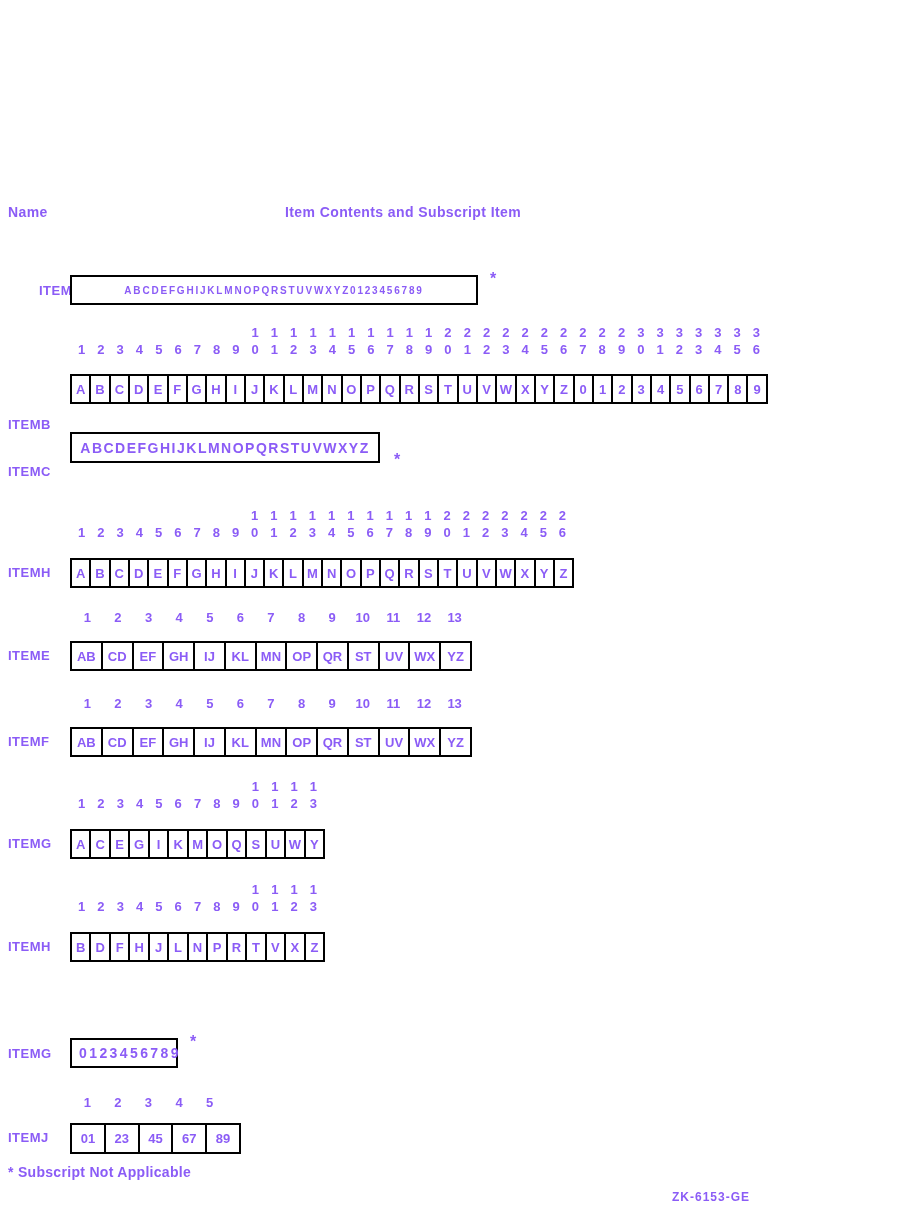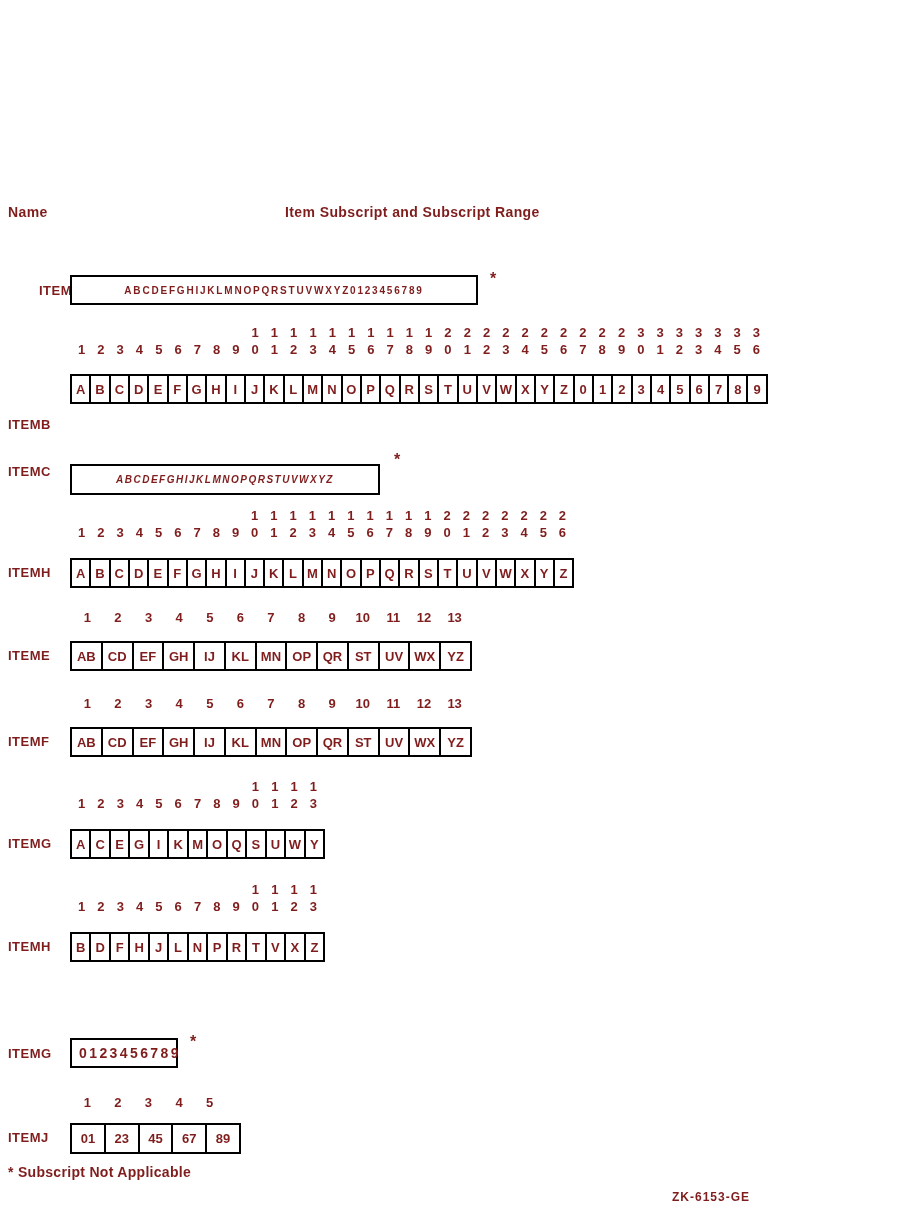--- a/index.html
+++ b/index.html
@@ -1,18 +1,18 @@
 <!DOCTYPE html>
 <html><head>
 <meta charset="utf-8">
 <style>
   html,body{margin:0;padding:0;background:#fff;}
   .page{
     position:relative;width:921px;height:1214px;background:#ffffff;
-    font-family:"Liberation Sans",sans-serif;font-weight:bold;color:#7f1d1d;
+    font-family:"Liberation Sans",sans-serif;font-weight:bold;color:#8b5cf6;
     overflow:hidden;
   }
   .hdr{position:absolute;font-size:14px;letter-spacing:0.4px;white-space:nowrap;}
   .hdr-name{left:8px;top:204px;}
   .hdr-contents{left:285px;top:204px;}
   .item-label{position:absolute;font-size:13px;letter-spacing:0.5px;white-space:nowrap;}
   .boxitem{
     position:absolute;box-sizing:border-box;border:2px solid #000;background:#fff;
     display:flex;align-items:center;justify-content:center;white-space:nowrap;
   }
@@ -27,21 +27,21 @@
   }
   .cell + .cell{border-left:2px solid #000;}
   .footnote{position:absolute;left:8px;top:1164px;font-size:14px;letter-spacing:0.3px;}
   .figid{position:absolute;left:672px;top:1190px;font-size:12px;letter-spacing:1px;}
 </style>
 </head>
 <body>
 
 <div class="page">
   <div class="hdr hdr-name">Name</div>
-  <div class="hdr hdr-contents">Item Subscript and Subscript Range</div>
+  <div class="hdr hdr-contents">Item Contents and Subscript Item</div>
   <div id="diagram">
       <div class="item-label" style="position: absolute; left: 0; top: 283px; padding-left: 39px;">ITEMA</div>
       <div class="boxitem" style="position: absolute; left: 70px; top: 275px; width: 408px; height: 30px; font-size: 10px; letter-spacing: 1.8px;">ABCDEFGHIJKLMNOPQRSTUVWXYZ0123456789</div>
       <div class="star" style="position: absolute; left: 490px; top: 272px;">*</div>
       <div class="item-label" style="position: absolute; left: 8px; top: 381px; margin-top: 36px;">ITEMB</div>
       <div class="numrow" style="position: absolute; left: 72px; top: 324px; width: 694px;">
         <div class="numcell">
           <div class="numline"> </div>
           <div class="numline">1</div>
         </div>
@@ -218,21 +218,21 @@
         <div class="cell">2</div>
         <div class="cell">3</div>
         <div class="cell">4</div>
         <div class="cell">5</div>
         <div class="cell">6</div>
         <div class="cell">7</div>
         <div class="cell">8</div>
         <div class="cell">9</div>
       </div>
       <div class="item-label" style="position: absolute; left: 8px; top: 464px;">ITEMC</div>
-      <div class="boxitem" style="position: absolute; left: 70px; top: 464px; width: 310px; height: 31px; font-size: 10px; letter-spacing: 1.5px; font-style: italic;">ABCDEFGHIJKLMNOPQRSTUVWXYZ</div>
+      <div class="boxitem" style="position: absolute; left: 70px; top: 432px; width: 310px; height: 31px; font-size: 14px; letter-spacing: 1.5px;">ABCDEFGHIJKLMNOPQRSTUVWXYZ</div>
       <div class="star" style="position: absolute; left: 394px; top: 453px;">*</div>
       <div class="item-label" style="position: absolute; left: 8px; top: 565px;">ITEMH</div>
       <div class="numrow" style="position: absolute; left: 72px; top: 507px; width: 500px;">
         <div class="numcell">
           <div class="numline"> </div>
           <div class="numline">1</div>
         </div>
         <div class="numcell">
           <div class="numline"> </div>
           <div class="numline">2</div>

